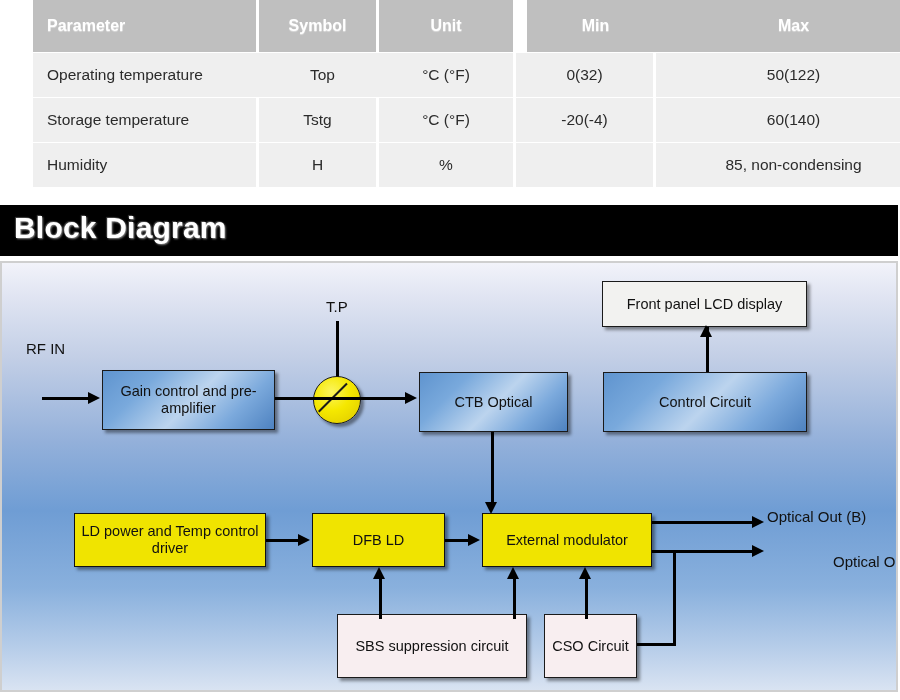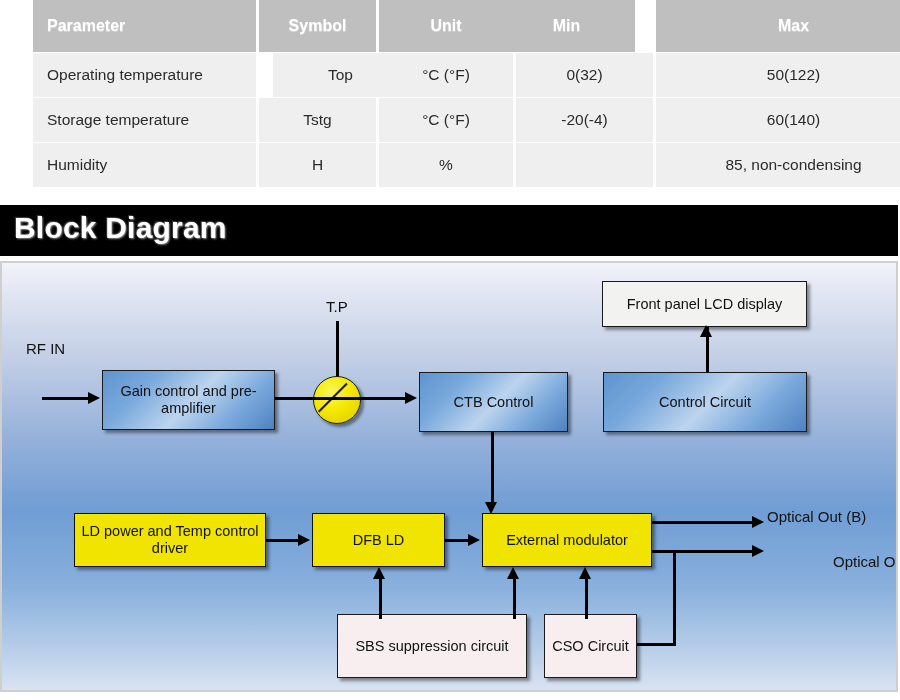--- a/index.html
+++ b/index.html
@@ -107,27 +107,27 @@
 <body>
 
 <div id="root">
 
   <div class="spec-table">
 
     <div class="spec-row hdr" style="top:0px;height:52px;">
       <div class="spec-cell left" style="left:0px;width:223px;">Parameter</div>
       <div class="spec-cell" style="left:226px;width:117px;">Symbol</div>
       <div class="spec-cell" style="left:346px;width:134px;">Unit</div>
-      <div class="spec-cell" style="left:465px;width:137px;">Min</div>
+      <div class="spec-cell" style="left:494px;width:137px;">Min</div>
       <div class="spec-cell" style="left:623px;width:275px;">Max</div>
     </div>
 
     <div class="spec-row bdy" style="top:53px;height:44px;padding-left:20px;">
       <div class="spec-cell left" style="left:0px;width:223px;">Operating temperature</div>
-      <div class="spec-cell" style="left:240px;width:135px;">Top</div>
+      <div class="spec-cell" style="left:222px;width:135px;">Top</div>
       <div class="spec-cell" style="left:346px;width:134px;">°C (°F)</div>
       <div class="spec-cell" style="left:483px;width:137px;">0(32)</div>
       <div class="spec-cell" style="left:623px;width:275px;">50(122)</div>
     </div>
 
     <div class="spec-row bdy" style="top:98px;height:44px;">
       <div class="spec-cell left" style="left:0px;width:223px;">Storage temperature</div>
       <div class="spec-cell" style="left:226px;width:117px;">Tstg</div>
       <div class="spec-cell" style="left:346px;width:134px;">°C (°F)</div>
       <div class="spec-cell" style="left:483px;width:137px;">-20(-4)</div>
@@ -163,21 +163,21 @@
 
     <div class="ln ln-v" style="left:334px; top:58px; height:60px;"></div>
 
     <div class="tp-circle" style="left:311px; top:113px; width:48px; height:48px;"></div>
     <div class="tp-slash" style="left:316px; top:148px; width:40px;"></div>
     <div class="ln ln-h" style="left:311px; top:134px; width:48px;"></div>
 
     <div class="ln ln-h" style="left:359px; top:134px; width:50px;"></div>
     <div class="arw arw-r" style="left:403px; top:129px;"></div>
 
-    <div class="blk blk-blue" style="left:417px; top:109px; width:149px; height:60px;">CTB Control</div>
+    <div class="blk blk-blue" style="left:417px; top:109px; width:149px; height:60px;">CTB Optical</div>
 
     <div class="ln ln-v" style="left:489px; top:169px; height:76px;"></div>
     <div class="arw arw-d" style="left:483px; top:239px;"></div>
 
     <div class="blk blk-white" style="left:600px; top:18px; width:205px; height:46px;">Front panel LCD display</div>
 
     <div class="ln ln-v" style="left:704px; top:64px; height:45px;"></div>
     <div class="arw arw-u" style="left:698px; top:62px;"></div>
 
     <div class="blk blk-blue" style="left:601px; top:109px; width:204px; height:60px;">Control Circuit</div>

